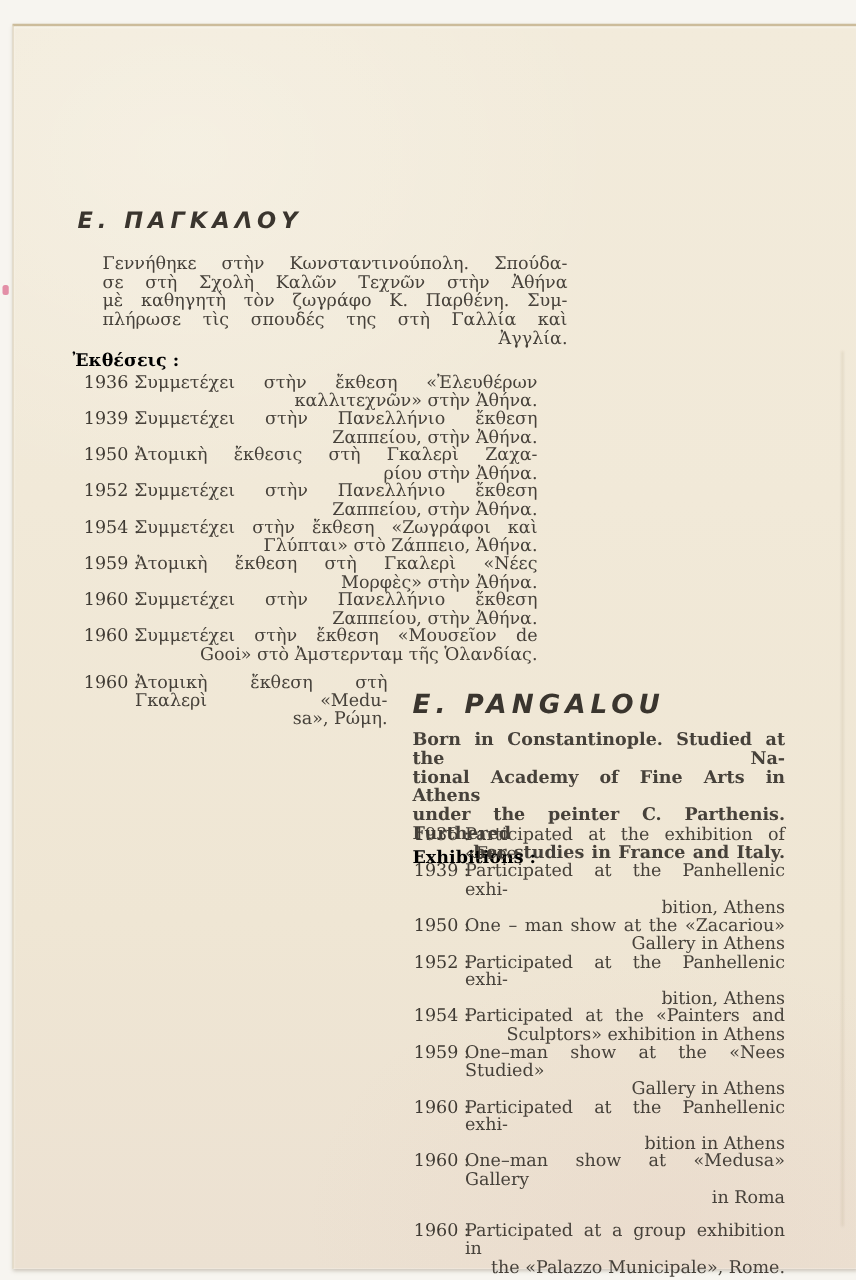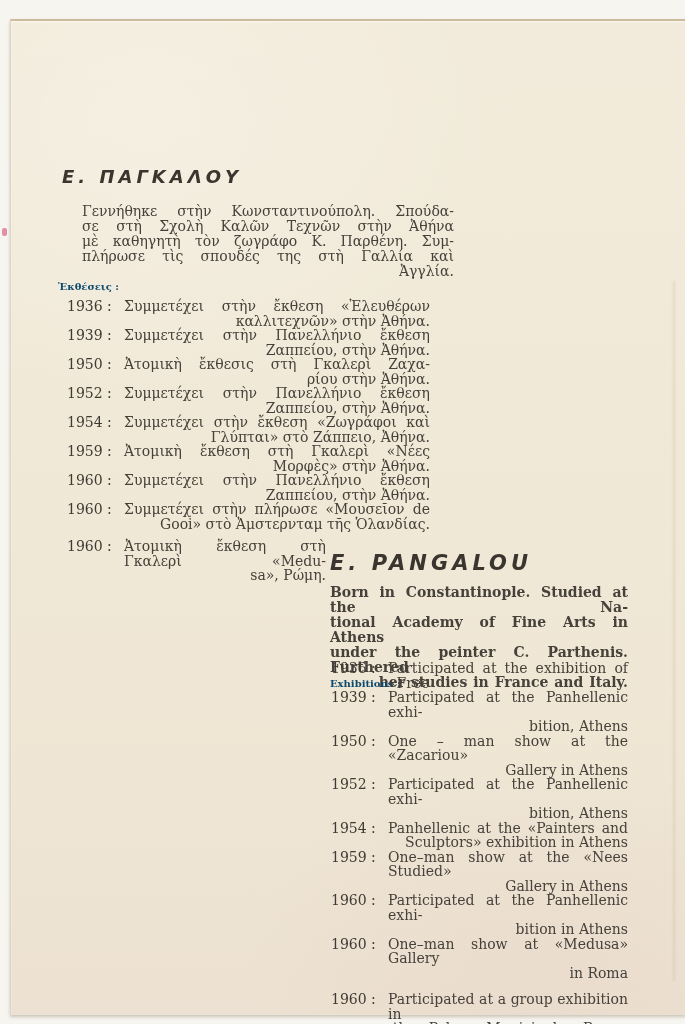--- a/index.html
+++ b/index.html
@@ -27,25 +27,25 @@
     background:#dd6d8f;opacity:.75;filter:blur(.4px);
   }
   .ink{color:#46413a;}
   .display-title{
     position:absolute;
     font-family:"DejaVu Sans","Liberation Sans",sans-serif;
     font-weight:bold;font-style:italic;
     color:#3a352e;letter-spacing:4px;font-size:18px;white-space:nowrap;
   }
   .bio{position:absolute;font-size:14px;line-height:15px;word-spacing:1px;}
-  .label{position:absolute;font-size:10px;font-weight:bold;color:#0c4a6e;white-space:nowrap;}
+  .label{position:absolute;font-size:14px;font-weight:bold;color:#000000;white-space:nowrap;}
   .entries{position:absolute;font-size:14px;line-height:14.5px;}
   .entry{display:flex;align-items:flex-start;}
   .yr{width:41px;flex:none;white-space:nowrap;color:#3f3a33;}
-  .txt{flex:1;min-width:0;margin-left:16px;}
+  .txt{flex:1;min-width:0;}
   .jl{text-align:justify;text-align-last:justify;}
   .ll{text-align:right;}
   .gap-top{margin-top:8px;}
   .gap-top-lg{margin-top:12px;}
   .narrow .txt{flex:none;width:202px;}
 </style>
 </head>
 <body>
 
 <div class="paper">
@@ -121,21 +121,21 @@
       <div class="yr">1960 :</div>
       <div class="txt">
         <div class="jl">Συμμετέχει στὴν Πανελλήνιο ἔκθεση</div>
         <div class="ll">Ζαππείου, στὴν Ἀθήνα.</div>
       </div>
     </div>
 
     <div class="entry">
       <div class="yr">1960 :</div>
       <div class="txt">
-        <div class="jl">Συμμετέχει στὴν πλήρωσε «Μουσεῖον de</div>
+        <div class="jl">Συμμετέχει στὴν ἔκθεση «Μουσεῖον de</div>
         <div class="ll">Gooi» στὸ Ἀμστερνταμ τῆς Ὁλανδίας.</div>
       </div>
     </div>
 
     <div class="entry narrow gap-top">
       <div class="yr">1960 :</div>
       <div class="txt">
         <div class="jl">Ἀτομικὴ ἔκθεση στὴ Γκαλερὶ «Medu-</div>
         <div class="ll">sa», Ρώμη.</div>
       </div>
@@ -186,21 +186,21 @@
       <div class="yr">1952 :</div>
       <div class="txt">
         <div class="jl">Participated at the Panhellenic exhi-</div>
         <div class="ll">bition, Athens</div>
       </div>
     </div>
 
     <div class="entry">
       <div class="yr">1954 :</div>
       <div class="txt">
-        <div class="jl">Panhellenic at the «Painters and</div>
+        <div class="jl">Participated at the «Painters and</div>
         <div class="ll">Sculptors» exhibition in Athens</div>
       </div>
     </div>
 
     <div class="entry">
       <div class="yr">1959 :</div>
       <div class="txt">
         <div class="jl">One–man show at the «Nees Studied»</div>
         <div class="ll">Gallery in Athens</div>
       </div>

